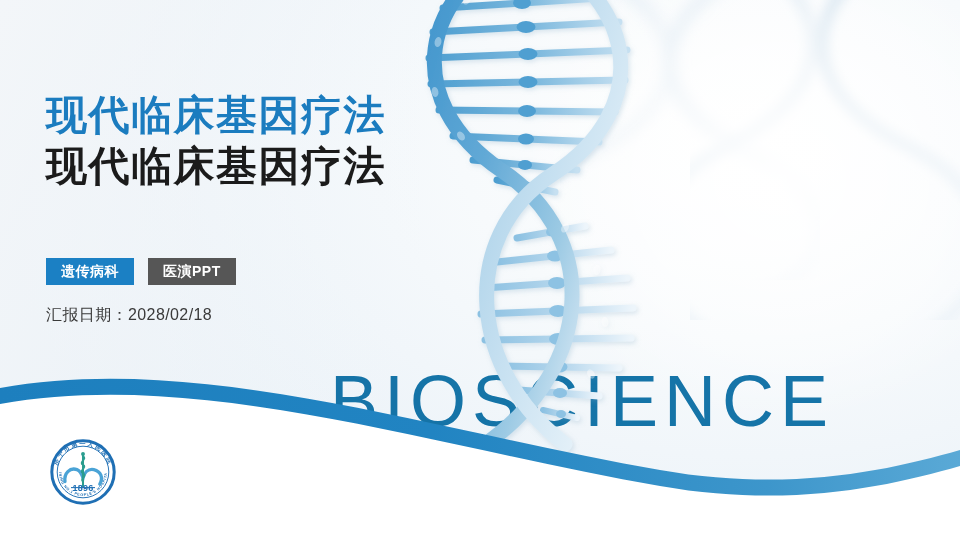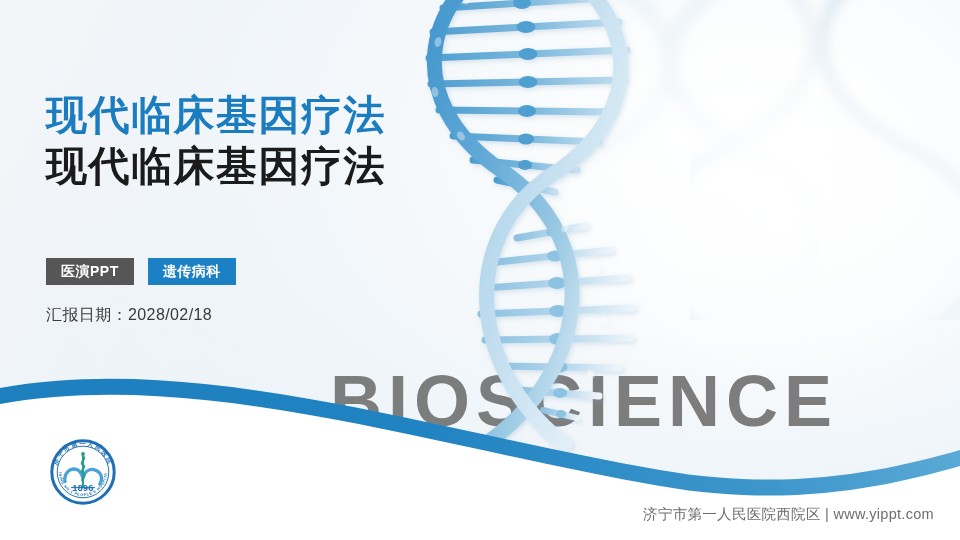--- a/index.html
+++ b/index.html
@@ -36,23 +36,23 @@
     width: 520px; height: 480px;
     background: radial-gradient(ellipse at center, rgba(255,255,255,0.95) 0%, rgba(255,255,255,0.45) 45%, rgba(255,255,255,0) 72%);
   }
 
   
   .watermark {
     position: absolute;
     left: 330px;
     top: 360px;
     font-size: 72px;
-    font-weight: 700;
+    font-weight: 400;
     letter-spacing: 6px;
-    color: #737373;
+    color: #0369a1;
     opacity: 0.92;
     white-space: nowrap;
     user-select: none;
   }
 
   
   .dna-layer { position: absolute; inset: 0; }
   .dna-svg { position: absolute; display: block; }
   .dna-back-a { left: 690px; top: -40px; }
   .dna-back-b { left: 560px; top: -20px; }
@@ -329,22 +329,22 @@
                L960,136 C890,156 790,179 660,156 C430,116 200,38 0,74 Z" fill="url(#waveGrad)"></path>
     </svg>
   </div>
 
   <div class="title-block">
     <div class="title-line1">现代临床基因疗法</div>
     <div class="title-line2">现代临床基因疗法</div>
   </div>
 
   <div class="badge-row">
+    <div class="badge badge-primary">遗传病科</div>
     <div class="badge badge-secondary">医演PPT</div>
-    <div class="badge badge-primary">遗传病科</div>
   </div>
 
   <div class="report-date">汇报日期：2028/02/18</div>
 
   <svg class="logo" viewBox="0 0 120 120">
     <defs>
       <path id="cnArc" d="M 60,60 m -44,0 a 44,44 0 0 1 88,0" fill="none"></path>
       <path id="enArc" d="M 60,60 m -40,0 a 40,40 0 0 0 80,0" fill="none"></path>
     </defs>
     <circle cx="60" cy="60" r="55" fill="#ffffff"></circle>
@@ -361,15 +361,14 @@
     <path d="M30,76 C28,62 38,52 50,56 C56,58 58,64 60,70 C62,62 68,54 78,56 C90,59 94,70 88,80" fill="none" stroke="#4aa3d6" stroke-width="5.5" stroke-linecap="round"></path>
 
     <line x1="60" y1="30" x2="60" y2="84" stroke="#2a9d8f" stroke-width="3.4" stroke-linecap="round"></line>
     <path d="M60,34 C68,38 52,44 60,48 C68,52 52,58 60,62 C68,66 54,72 60,76" fill="none" stroke="#2a9d8f" stroke-width="3" stroke-linecap="round"></path>
     <circle cx="60" cy="30" r="3.2" fill="#2a9d8f"></circle>
 
     <text x="60" y="92" font-size="15" font-weight="700" fill="#1f6fb4" text-anchor="middle" letter-spacing="0.5">1896</text>
     <line x1="40" y1="86" x2="80" y2="86" stroke="#1f6fb4" stroke-width="1.8"></line>
   </svg>
 
-  <div class="footer">济宁市第一人民医院西院区 | www.yippt.com</div>
 
 </div>
 
 </body></html>

